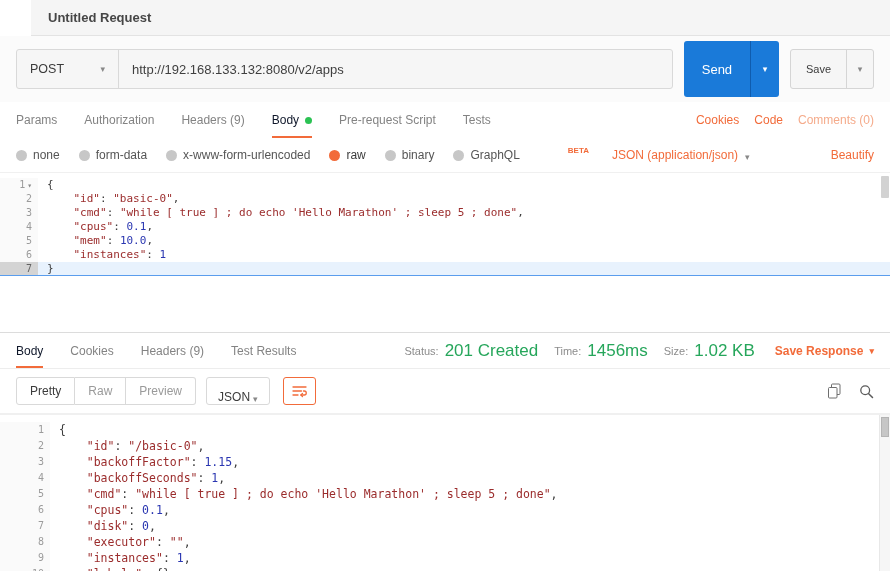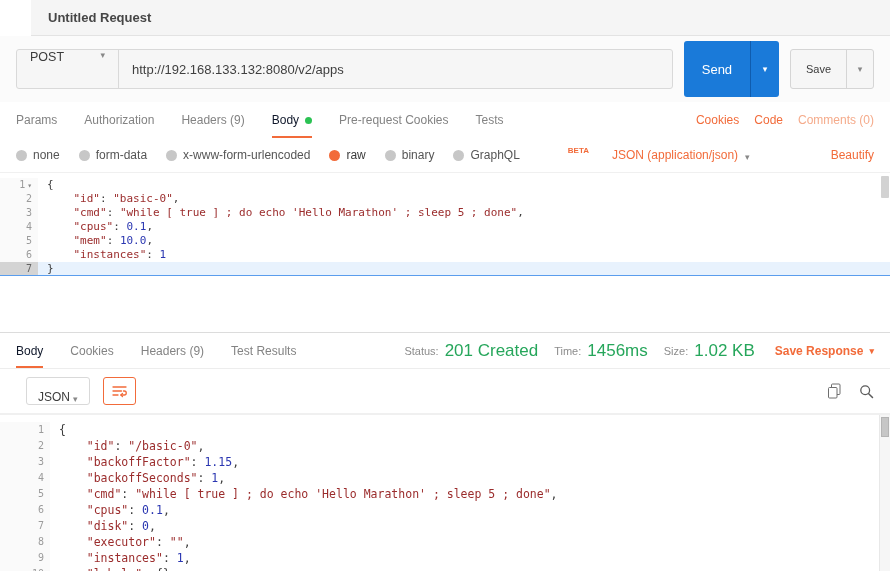--- a/index.html
+++ b/index.html
@@ -6,21 +6,21 @@
   html,body { width:890px; height:571px; overflow:hidden; }
   body { font-family:"Liberation Sans",sans-serif; font-size:12px; color:#3b3b3b; background:#fff; }
 
   
   .titlebar { height:36px; background:#f5f5f5; border-bottom:1px solid #e3e3e3; display:flex; align-items:center; padding:0 17px;margin-left:31px; }
   .titlebar span { font-size:13px; font-weight:600; color:#464646; }
 
   
   .req-row { height:66px; display:flex; align-items:center; padding:0 16px; gap:11px; background:#fbfbfb; }
   .url-group { flex:1; display:flex; height:40px; border:1px solid #d9d9d9; border-radius:3px; background:#f6f6f6; overflow:hidden; }
-  .method { width:102px; display:flex; align-items:flex-start; justify-content:space-between; padding:0 13px; border-right:1px solid #d9d9d9; cursor:pointer; font-size:12.5px; }
+  .method { width:102px; display:flex; align-items:center; justify-content:space-between; padding:0 13px; border-right:1px solid #d9d9d9; cursor:pointer; font-size:12.5px; }
   .caret { font-size:9px; color:#888; }
   .url-input { flex:1; border:none; background:transparent; outline:none; padding:0 13px; font-size:13px; color:#3f3f3f; font-family:"Liberation Sans",sans-serif; }
   .send-group { display:flex; height:56px; border-radius:3px; overflow:hidden; }
   .send-main { width:66px; background:#1a7ad9; color:#fff; font-size:13px; display:flex; align-items:center; justify-content:center; cursor:pointer; }
   .send-caret { width:29px; background:#1a7ad9; border-left:1px solid #0f5cae; display:flex; align-items:center; justify-content:center; cursor:pointer; }
   .send-caret .caret { color:#fff; }
   .save-group { display:flex; height:40px; border:1px solid #d5d5d5; border-radius:3px; background:#f6f6f6; overflow:hidden; }
   .save-main { padding:0 15px; display:flex; align-items:center; font-size:11px; cursor:pointer; }
   .save-caret { width:27px; border-left:1px solid #d5d5d5; display:flex; align-items:center; justify-content:center; cursor:pointer; }
 
@@ -122,21 +122,21 @@
   </div>
 
   <div class="tabs-row">
     <div class="tab">Params</div>
     <div class="tab">Authorization</div>
     <div class="tab">Headers (9)</div>
     <div class="tab active">
       <span>Body</span>
       <span class="green-dot"></span>
     </div>
-    <div class="tab">Pre-request Cookies</div>
+    <div class="tab">Pre-request Script</div>
     <div class="tab">Tests</div>
     <div class="tabs-right">
       <span class="link-orange">Cookies</span>
       <span class="link-orange">Code</span>
       <span class="link-orange muted">Comments (0)</span>
     </div>
   </div>
 
   <div class="modes-row">
     <label class="mode">
@@ -220,20 +220,25 @@
       <span class="meta-label">Size:</span>
       <span class="meta-value">1.02 KB</span>
       <div class="save-response">
         <span>Save Response</span>
         <span class="caret">▾</span>
       </div>
     </div>
   </div>
 
   <div class="resp-toolbar">
+    <div class="view-group">
+      <div class="view-btn active">Pretty</div>
+      <div class="view-btn">Raw</div>
+      <div class="view-btn">Preview</div>
+    </div>
     <div class="json-dd">
       <span>JSON</span>
       <span class="caret">▾</span>
     </div>
     <div class="wrap-btn">
       <svg width="15" height="13" viewBox="0 0 15 13">
         <g stroke="#f26b3a" stroke-width="1.3" fill="none" stroke-linecap="round">
           <path d="M1 2h13"></path>
           <path d="M1 6h8.5"></path>
           <path d="M1 10h5"></path>

